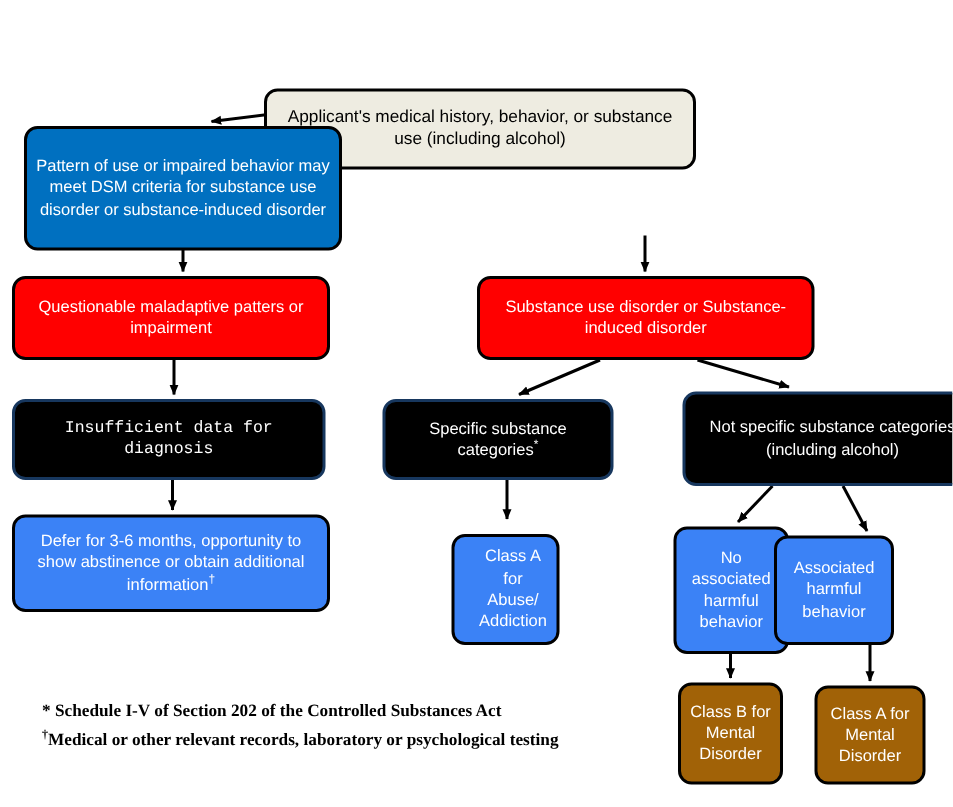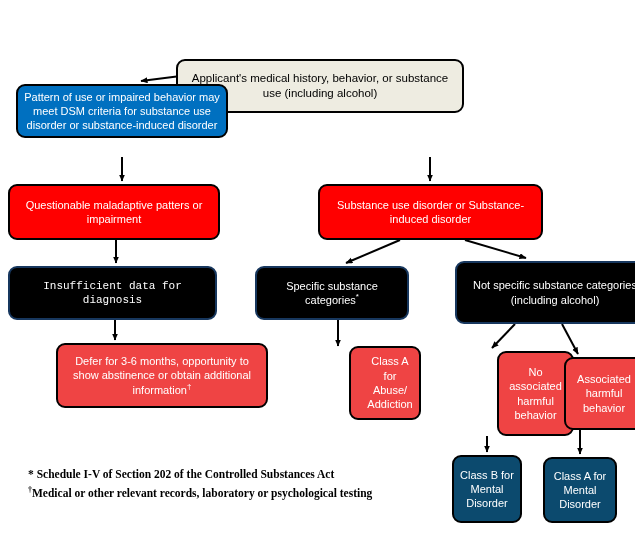--- a/index.html
+++ b/index.html
@@ -24,33 +24,33 @@
     text-align: center;
     padding: 3px 6px;
     font-size: 11px;
     line-height: 1.3;
   }
   .node sup { font-size: 8px; line-height: 0; }
   .cream { background: #eeece1; color: #000000; margin-top: 47px; }
   .blue  { background: #0070c0; }
   .red   { background: #ff0000; }
   .blackbox { background: #000000; border-color: #17375e; }
-  .green { background: #ef4444; margin-left: 48px; }
-  .orange{ background: #0c4a6e; align-items: center; }
+  .green { background: #3b82f6; }
+  .orange{ background: #a16207; align-items: center; }
 
   .n-root       { left: 176px; top: 12px;  width: 288px; height: 54px; font-size: 11.5px; }
-  .n-blue-left  { left: 16px;  top: 84px;  width: 212px; height: 54px; text-align: center; }
+  .n-blue-left  { left: 16px;  top: 84px;  width: 212px; height: 83px; text-align: center; }
   .n-blue-right { left: 318px; top: 84px;  width: 225px; height: 73px; }
   .n-red-left   { left: 8px;  top: 184px; width: 212px; height: 56px; }
   .n-red-right  { left: 318px; top: 184px; width: 225px; height: 56px; }
   .n-black-left { left: 8px;   top: 266px; width: 209px; height: 54px; font-family: Liberation Mono, monospace; }
   .n-black-mid  { left: 255px; top: 266px; width: 154px; height: 54px; }
   .n-black-right{ left: 455px; top: 261px; width: 200px; height: 63px; }
   .n-green-left { left: 8px;   top: 343px; width: 212px; height: 65px; }
-  .n-green-mid  { left: 301px; top: 346px; width: 72px;  height: 74px; padding-left: 16px; }
+  .n-green-mid  { left: 301px; top: 356px; width: 72px;  height: 74px; padding-left: 16px; }
   .n-green-noharm { left: 449px; top: 351px; width: 77px; height: 85px; }
   .n-green-harm { left: 516px; top: 357px; width: 80px;  height: 73px; }
   .n-orange-b   { left: 452px; top: 455px; width: 70px;  height: 68px; }
   .n-orange-a   { left: 543px; top: 457px; width: 74px;  height: 66px; }
 
   .footnotes {
     position: absolute; z-index: 2;
     left: 28px; top: 466px;
     font-family: "Liberation Serif", serif;
     font-weight: bold;

